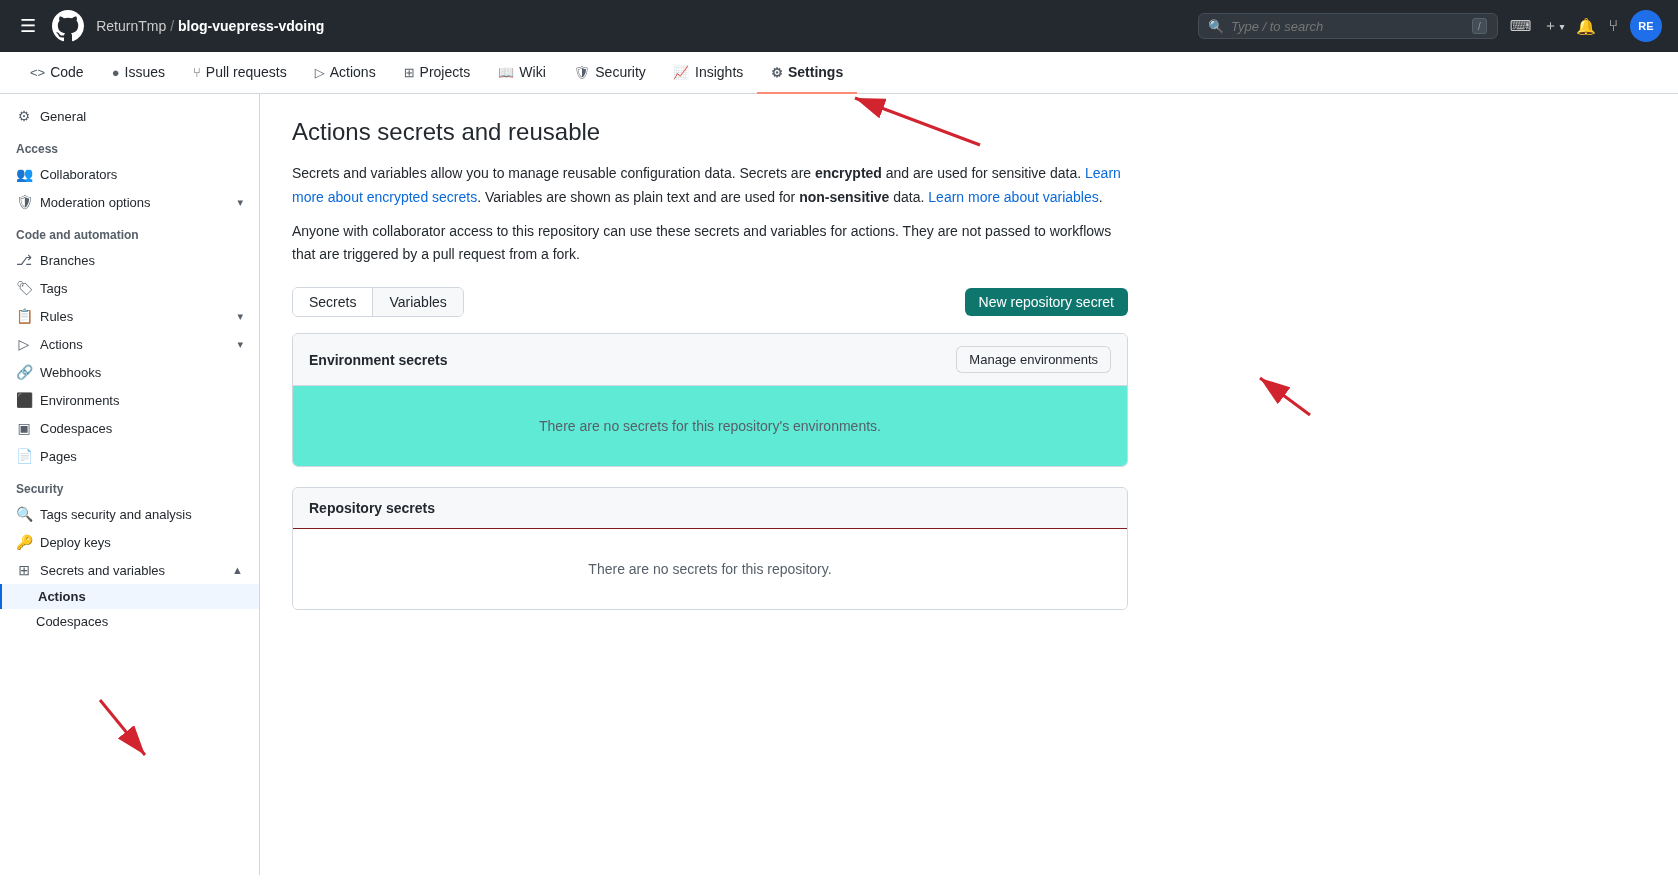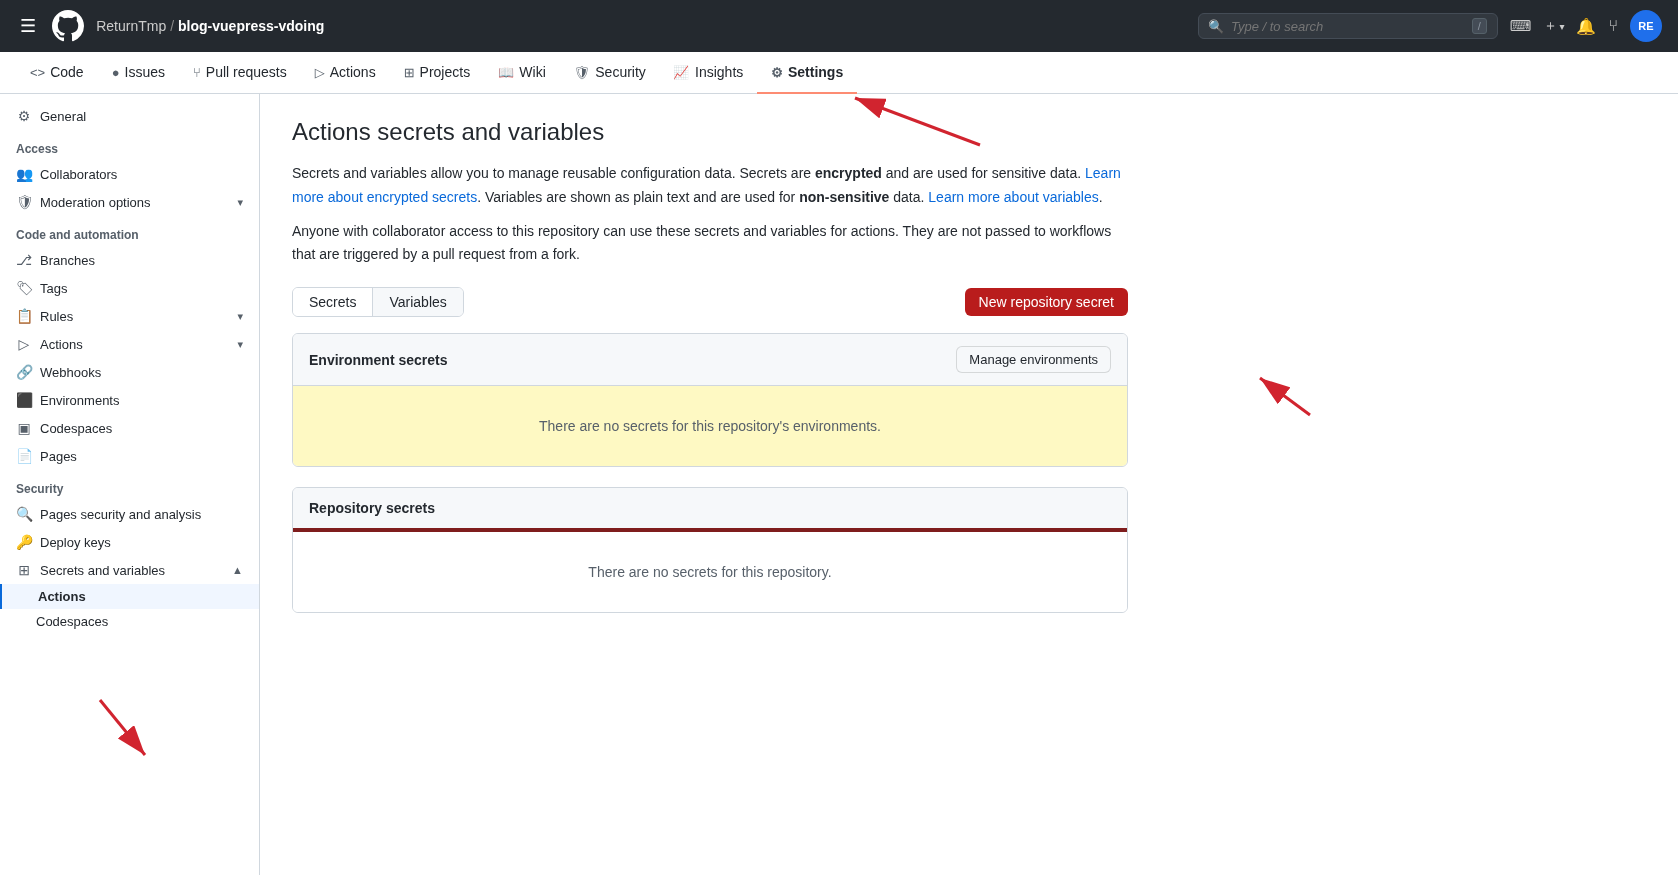--- a/index.html
+++ b/index.html
@@ -133,21 +133,21 @@
 
     <a style="display:flex;align-items:center;gap:8px;padding:6px 16px;font-size:13px;color:#24292f;cursor:pointer;text-decoration:none;">
       <span style="color:#57606a;font-size:14px;width:16px;text-align:center;">📄</span>
       <span>Pages</span>
     </a>
 
     <div style="font-size:12px;font-weight:600;color:#57606a;padding:12px 16px 4px;">Security</div>
 
     <a style="display:flex;align-items:center;gap:8px;padding:6px 16px;font-size:13px;color:#24292f;cursor:pointer;text-decoration:none;">
       <span style="color:#57606a;font-size:14px;width:16px;text-align:center;">🔍</span>
-      <span>Pages security and analysis</span>
+      <span>Tags security and analysis</span>
     </a>
 
     <a style="display:flex;align-items:center;gap:8px;padding:6px 16px;font-size:13px;color:#24292f;cursor:pointer;text-decoration:none;">
       <span style="color:#57606a;font-size:14px;width:16px;text-align:center;">🔑</span>
       <span>Deploy keys</span>
     </a>
 
     <a style="display:flex;align-items:center;gap:8px;padding:6px 16px;font-size:13px;color:#24292f;cursor:pointer;text-decoration:none;">
       <span style="color:#57606a;font-size:14px;width:16px;text-align:center;">⊞</span>
       <span>Secrets and variables</span>
@@ -159,46 +159,46 @@
     </a>
 
     <a style="display:flex;align-items:center;gap:8px;padding:5px 16px 5px 36px;font-size:13px;color:#24292f;cursor:pointer;text-decoration:none;">
       <span>Codespaces</span>
     </a>
 
   </aside>
 
   <main style="flex:1;padding:24px 32px;max-width:900px;">
 
-    <h1 style="font-size:24px;font-weight:400;margin-bottom:16px;color:#24292f;">Actions secrets and variables</h1>
+    <h1 style="font-size:24px;font-weight:400;margin-bottom:16px;color:#24292f;">Actions secrets and reusable</h1>
 
     <p style="font-size:14px;color:#24292f;line-height:1.7;margin-bottom:10px;">
       <span>Secrets and variables allow you to manage reusable configuration data. Secrets are </span><strong>encrypted</strong><span> and are used for sensitive data. </span><a style="color:#0969da;text-decoration:none;">Learn more about encrypted secrets</a><span>. Variables are shown as plain text and are used for </span><strong>non-sensitive</strong><span> data. </span><a style="color:#0969da;text-decoration:none;">Learn more about variables</a><span>.</span>
     </p>
 
     <p style="font-size:14px;color:#24292f;line-height:1.7;margin-bottom:20px;">Anyone with collaborator access to this repository can use these secrets and variables for actions. They are not passed to workflows that are triggered by a pull request from a fork.</p>
 
     <div style="display:flex;align-items:center;justify-content:space-between;margin-bottom:16px;">
       <div style="display:flex;border:1px solid #d0d7de;border-radius:6px;overflow:hidden;">
         <button style="padding:6px 16px;font-size:14px;cursor:pointer;background:#fff;color:#24292f;border:none;border-right:1px solid #d0d7de;font-weight:500;">Secrets</button>
         <button style="padding:6px 16px;font-size:14px;cursor:pointer;background:#f6f8fa;color:#24292f;border:none;">Variables</button>
       </div>
-      <button style="background:#b91c1c;color:#fff;border:none;border-radius:6px;padding:6px 14px;font-size:14px;font-weight:500;cursor:pointer;">New repository secret</button>
+      <button style="background:#0f766e;color:#fff;border:none;border-radius:6px;padding:6px 14px;font-size:14px;font-weight:500;cursor:pointer;">New repository secret</button>
     </div>
 
     <div style="border:1px solid #d0d7de;border-radius:6px;margin-bottom:20px;overflow:hidden;">
       <div style="display:flex;align-items:center;justify-content:space-between;padding:12px 16px;background:#f6f8fa;border-bottom:1px solid #d0d7de;">
         <span style="font-size:14px;font-weight:600;">Environment secrets</span>
         <button style="background:#f6f8fa;color:#24292f;border:1px solid rgba(27,31,36,.15);border-radius:6px;padding:5px 12px;font-size:13px;cursor:pointer;">Manage environments</button>
       </div>
-      <div style="padding:32px;text-align:center;color:#57606a;font-size:14px;background:#fef9c3;">There are no secrets for this repository's environments.</div>
+      <div style="padding:32px;text-align:center;color:#57606a;font-size:14px;background:#5eead4;">There are no secrets for this repository's environments.</div>
     </div>
 
     <div style="border:1px solid #d0d7de;border-radius:6px;overflow:hidden;">
-      <div style="display:flex;align-items:center;justify-content:space-between;padding:12px 16px;background:#f6f8fa;border-bottom:4px solid #7f1d1d;text-align:right;">
+      <div style="display:flex;align-items:center;justify-content:space-between;padding:12px 16px;background:#f6f8fa;border-bottom:1px solid #7f1d1d;text-align:right;">
         <span style="font-size:14px;font-weight:600;">Repository secrets</span>
       </div>
       <div style="padding:32px;text-align:center;color:#57606a;font-size:14px;background:#fff;">There are no secrets for this repository.</div>
     </div>
 
   </main>
 </div>
 
 <svg style="position:fixed;top:0;left:0;width:1678px;height:885px;pointer-events:none;z-index:999;" viewBox="0 0 1678 885" xmlns="http://www.w3.org/2000/svg">
 

